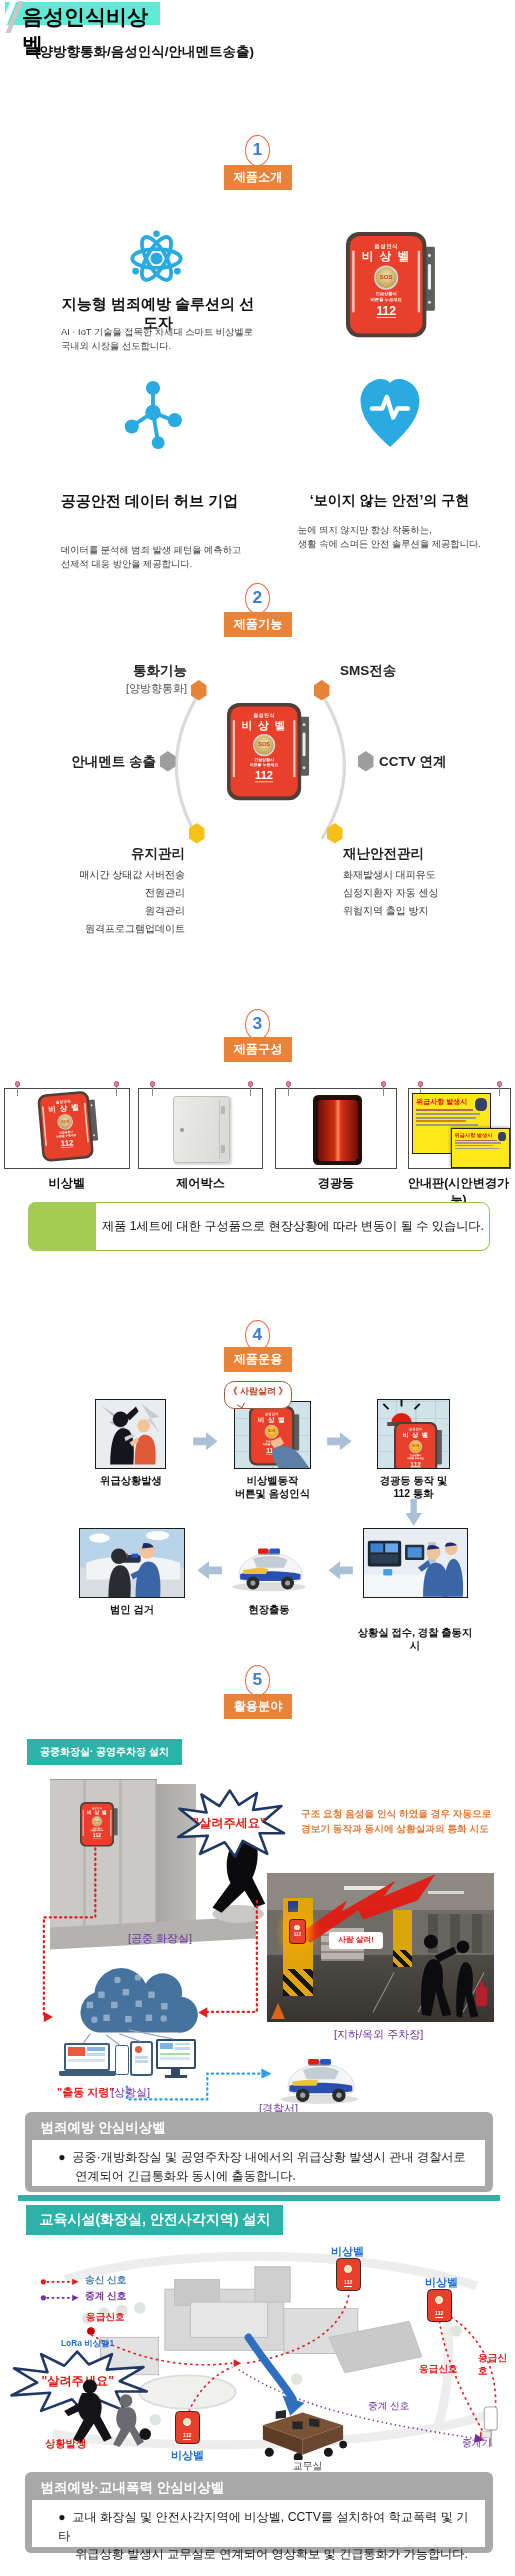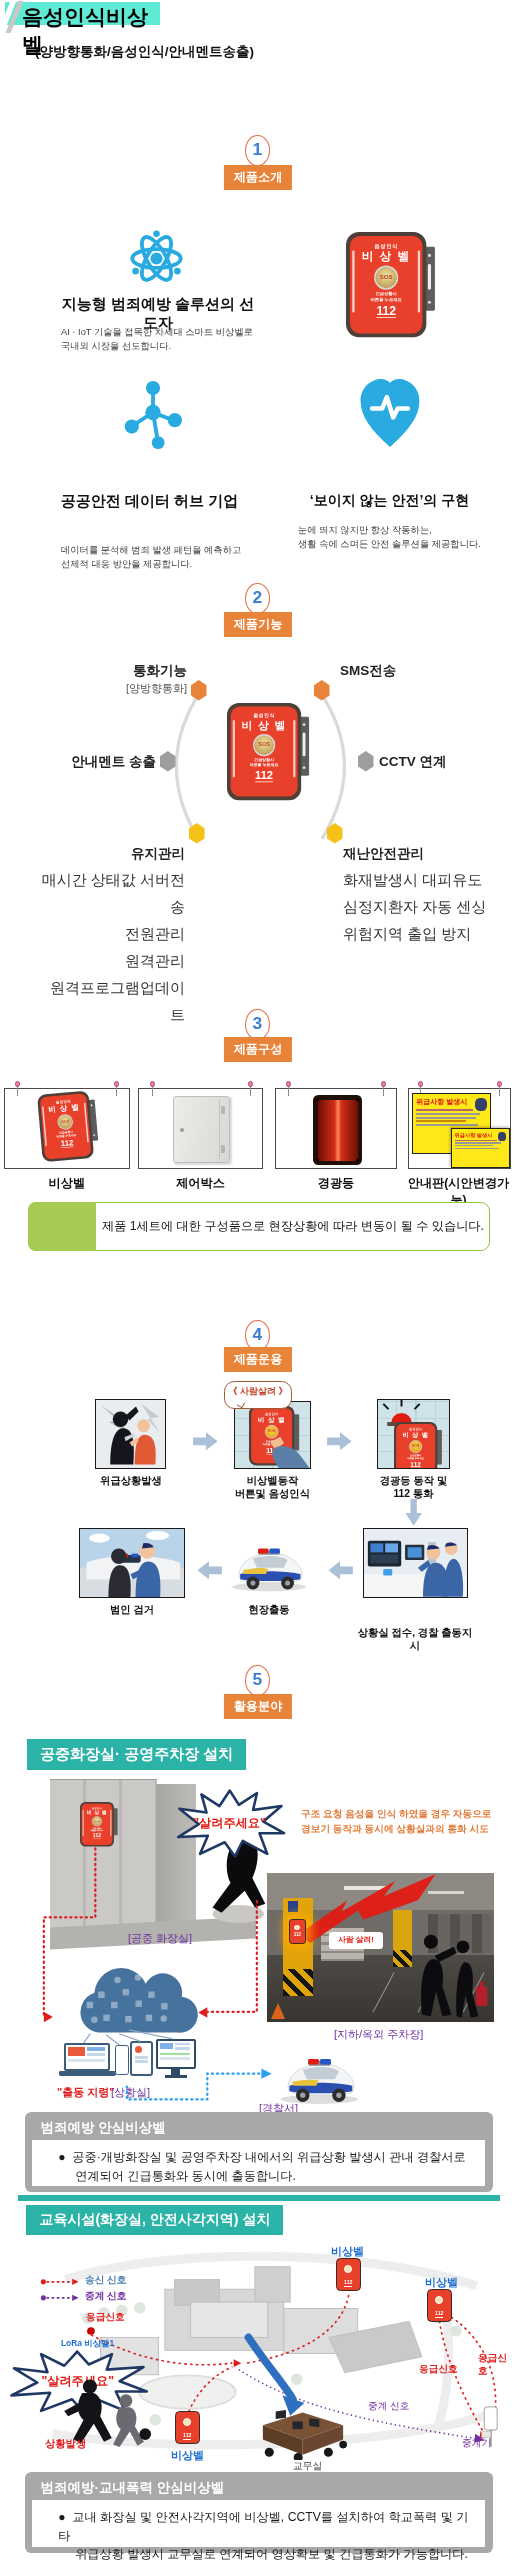--- a/index.html
+++ b/index.html
@@ -6,21 +6,21 @@
 body{font-family:"Liberation Sans",sans-serif;background:#fff}
 #page{position:relative;width:515px;height:2576px;background:#fff;overflow:hidden;color:#111}
 .abs{position:absolute}
 .pre{white-space:pre-line}
 .ctr{text-align:center}
 .rgt{text-align:right}
 .bold{font-weight:bold}
 
 .secnum{position:absolute;left:245px;width:24.5px;height:31px;border:1.9px solid #e86a45;border-radius:50%;color:#3f7dd0;font-size:17.4px;font-weight:bold;text-align:center;line-height:27px;background:#fff}
 .badge{position:absolute;left:258px;transform:translateX(-50%);background:#e8833a;color:#fff;font-weight:bold;font-size:12.2px;padding:3.9px 9.7px;white-space:nowrap}
-.tealhead{position:absolute;background:#2ab3a6;color:#fff;font-weight:bold;font-size:15px;padding:5.8px 13px;white-space:nowrap}
+.tealhead{position:absolute;background:#2ab3a6;color:#fff;font-weight:bold;font-size:10px;padding:5.8px 13px;white-space:nowrap}
 
 .bell{position:absolute;width:103px;height:135px;transform-origin:top left}
 .bell .bracket{position:absolute;right:-11px;top:19.3px;width:13.5px;height:82px;background:#5d5d5d;border-radius:1.9px}
 .bell .bracket i{position:absolute;left:4.5px;width:3.9px;height:3.9px;border-radius:50%;background:#d9d9d9}
 .bell .frame{position:absolute;inset:0;background:#4e3f38;border-radius:16.7px}
 .bell .face{position:absolute;inset:5.2px;background:#e8402a;border-radius:13px;text-align:center;color:#fff;overflow:hidden}
 .bell .stripe{position:absolute;top:19.3px;width:3.2px;height:79px;background:rgba(255,255,255,.75)}
 .bell .bt{font-size:7px;font-weight:bold;margin-top:7.7px;letter-spacing:0.6px}
 .bell .bb{font-size:15px;font-weight:bold;letter-spacing:1.9px;line-height:1.05}
 .bell .sos{width:31px;height:31px;margin:4.5px auto 1.9px;border-radius:50%;background:radial-gradient(circle at 50% 40%,#efe1a4,#c9ad66 60%,#a3854a);border:2.6px solid #d6d9da;color:#c23b23;font-weight:bold;font-size:7.7px;line-height:26px}
@@ -28,21 +28,21 @@
 .bell .num{font-size:15.5px;font-weight:bold;display:inline-block;border-bottom:1.9px solid #fff;line-height:1.1;margin-top:1.3px}
 
 .bell-mini{position:absolute;width:24.5px;height:33px;background:#e8402a;border:1.3px solid #3a2a24;border-radius:4.5px;text-align:center}
 .bell-mini .c{width:8.4px;height:8.4px;border-radius:50%;background:#f3e3b0;border:1.3px solid #fff;margin:5.8px auto 1.9px}
 .bell-mini .n{font-size:5.2px;color:#fff;font-weight:bold;border-bottom:0.6px solid #fff;display:inline-block;line-height:1.1}
 
 .hex{position:absolute;width:15.5px;height:20.6px;clip-path:polygon(50% 0,100% 25%,100% 75%,50% 100%,0 75%,0 25%)}
 .hex.o{background:#e8833a}.hex.g{background:#9e9e9e}.hex.y{background:#f5c117}
 
 .f2t{position:absolute;font-size:13.5px;font-weight:bold;color:#222}
-.f2i{position:absolute;font-size:15px;color:#333;line-height:1.8}
+.f2i{position:absolute;font-size:10px;color:#333;line-height:1.8}
 
 .card{position:absolute;height:81px;border:1.3px solid #4a4a4a;background:#fff}
 .pin{position:absolute;width:6.4px;height:15.5px}
 .pin b{position:absolute;left:0.6px;top:0;width:5.8px;height:5.8px;border-radius:50%;background:#e87f9a;border:0.6px solid #b04a68}
 .pin i{position:absolute;left:2.6px;top:5.2px;width:1.3px;height:9.7px;background:#8a8a8a}
 .cardlab{position:absolute;font-size:12.2px;font-weight:bold;text-align:center}
 
 .gnote{position:absolute;border:1.3px solid #8dc63f;border-radius:9px;background:#fff}
 .gnote .tab{position:absolute;left:-0.6px;top:-0.6px;bottom:-0.6px;width:68px;background:#a5cb53;border-radius:7.7px 0 0 7.7px}
 .gnote .tx{position:absolute;left:68px;right:0;top:0;bottom:0;display:flex;align-items:center;justify-content:center;font-size:12.2px;color:#111}

